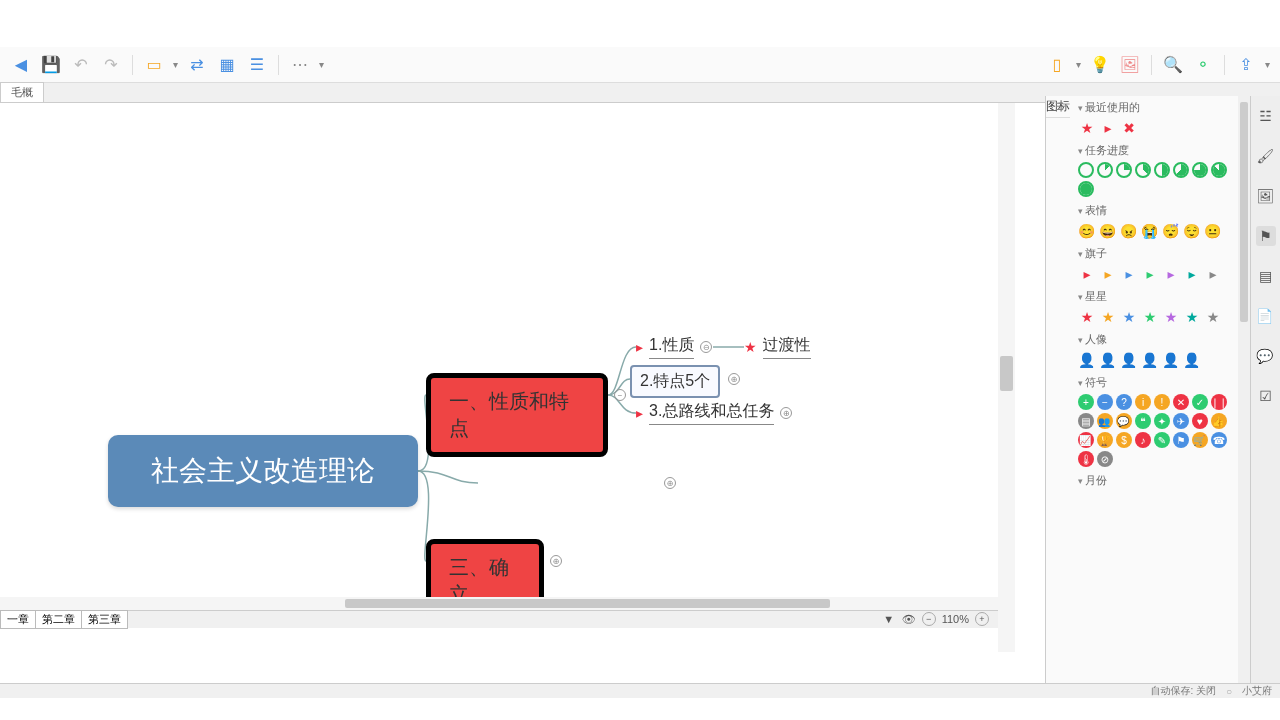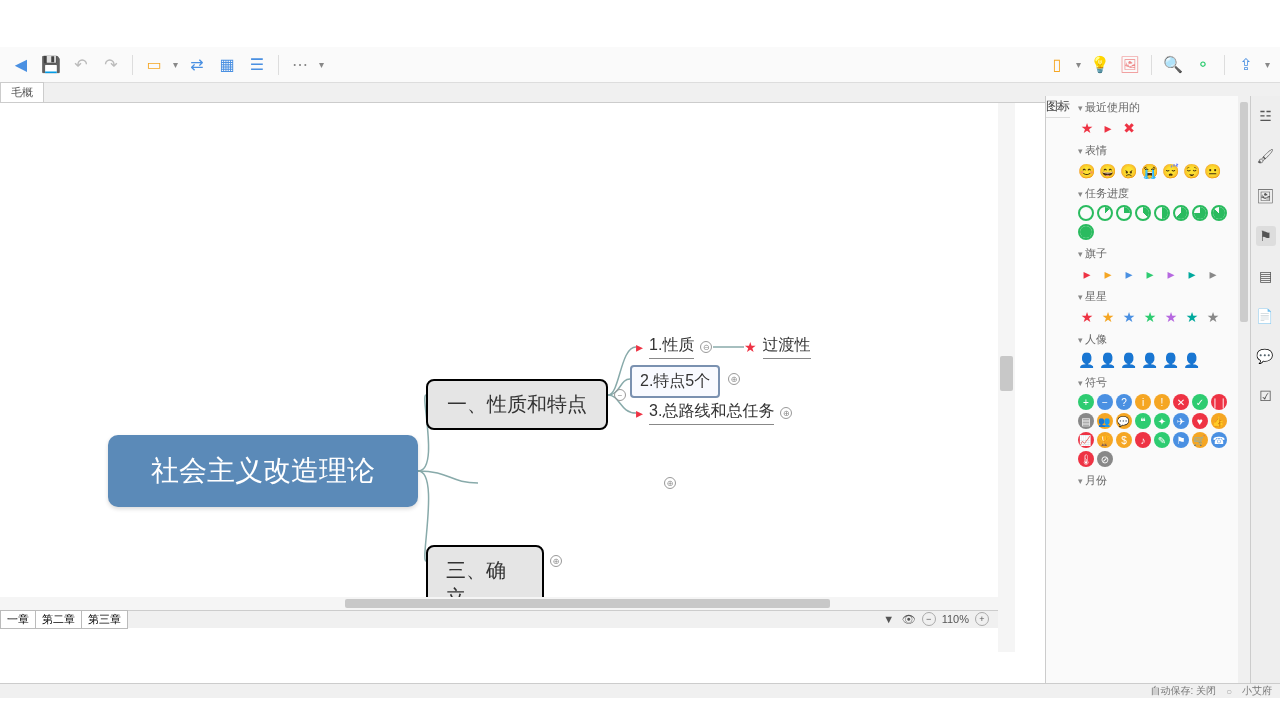--- a/index.html
+++ b/index.html
@@ -19,21 +19,21 @@
 .tab.active { background: #fff; }
 
 
 .canvas-wrap { position: absolute; top: 103px; left: 0; width: 1015px; bottom: 55px; overflow: hidden; background: #fff; }
 .canvas { position: relative; width: 100%; height: 100%; }
 .vscroller { position: absolute; top: 103px; left: 998px; width: 17px; bottom: 68px; background: #f5f5f5; }
 .vthumb { position: absolute; top: 46%; left: 2px; width: 13px; height: 35px; background: #c8c8c8; border-radius: 2px; }
 
 
 .root-node { position: absolute; left: 108px; top: 332px; width: 310px; height: 72px; background: #5b8ab8; color: #fff; border-radius: 10px; display: flex; align-items: center; justify-content: center; font-size: 28px; box-shadow: 0 2px 4px rgba(0,0,0,.15); }
-.topic { position: absolute; background: #e5e5e5; border: 2px solid #000000; border-radius: 8px; color: #333; font-size: 20px; display: flex; align-items: center; justify-content: center; padding: 10px 18px; margin-top: 6px; }
+.topic { position: absolute; background: #ef4444; border: 5px solid #000000; border-radius: 8px; color: #333; font-size: 20px; display: flex; align-items: center; justify-content: center; padding: 10px 18px; }
 .subtopic { position: absolute; font-size: 16px; color: #333; display: flex; align-items: center; gap: 6px; }
 .subtopic.selected { border: 2px solid #7a91b0; border-radius: 4px; padding: 4px 8px; background: #f8faff; }
 .uline { border-bottom: 1px solid #888; padding-bottom: 2px; text-align: center; }
 .expander { width: 12px; height: 12px; border: 1px solid #999; border-radius: 50%; display: inline-flex; align-items: center; justify-content: center; font-size: 8px; color: #888; cursor: pointer; }
 .flag-icon { font-size: 14px; }
 .star-icon { font-size: 14px; }
 svg.connector { position: absolute; top: 0; left: 0; pointer-events: none; }
 
 
 .sheet-tabs { position: absolute; left: 0; width: 1015px; bottom: 37px; height: 18px; display: flex; align-items: center; font-size: 11px; background: #f0f0f0; border-top: 1px solid #ccc; }
@@ -184,61 +184,61 @@
 
   <div class="section">
         <div class="section-hdr">最近使用的</div>
         <div class="icon-grid">
           <div class="ig-item" style="color: rgb(238, 51, 68);">★</div>
           <div class="ig-item" style="color: rgb(238, 51, 68);">▸</div>
           <div class="ig-item" style="color: rgb(238, 51, 68);">✖</div>
         </div>
       </div>
       <div class="section">
+        <div class="section-hdr">任务进度</div>
+        <div class="icon-grid">
+          <div class="prog-circle">
+            <div style="position: absolute; inset: 0px; border-radius: 50%; background: conic-gradient(rgb(42, 187, 95) 0%, transparent 0deg);"></div>
+          </div>
+          <div class="prog-circle">
+            <div style="position: absolute; inset: 0px; border-radius: 50%; background: conic-gradient(rgb(42, 187, 95) 12.5%, transparent 0deg);"></div>
+          </div>
+          <div class="prog-circle">
+            <div style="position: absolute; inset: 0px; border-radius: 50%; background: conic-gradient(rgb(42, 187, 95) 25%, transparent 0deg);"></div>
+          </div>
+          <div class="prog-circle">
+            <div style="position: absolute; inset: 0px; border-radius: 50%; background: conic-gradient(rgb(42, 187, 95) 37.5%, transparent 0deg);"></div>
+          </div>
+          <div class="prog-circle">
+            <div style="position: absolute; inset: 0px; border-radius: 50%; background: conic-gradient(rgb(42, 187, 95) 50%, transparent 0deg);"></div>
+          </div>
+          <div class="prog-circle">
+            <div style="position: absolute; inset: 0px; border-radius: 50%; background: conic-gradient(rgb(42, 187, 95) 62.5%, transparent 0deg);"></div>
+          </div>
+          <div class="prog-circle">
+            <div style="position: absolute; inset: 0px; border-radius: 50%; background: conic-gradient(rgb(42, 187, 95) 75%, transparent 0deg);"></div>
+          </div>
+          <div class="prog-circle">
+            <div style="position: absolute; inset: 0px; border-radius: 50%; background: conic-gradient(rgb(42, 187, 95) 87.5%, transparent 0deg);"></div>
+          </div>
+          <div class="prog-circle">
+            <div style="position: absolute; inset: 0px; border-radius: 50%; background: conic-gradient(rgb(42, 187, 95) 100%, transparent 0deg);"></div>
+          </div>
+        </div>
+      </div>
+      <div class="section">
         <div class="section-hdr">表情</div>
         <div class="icon-grid">
           <div class="ig-item">😊</div>
           <div class="ig-item">😄</div>
           <div class="ig-item">😠</div>
           <div class="ig-item">😭</div>
           <div class="ig-item">😴</div>
           <div class="ig-item">😌</div>
           <div class="ig-item">😐</div>
-        </div>
-      </div>
-      <div class="section">
-        <div class="section-hdr">任务进度</div>
-        <div class="icon-grid">
-          <div class="prog-circle">
-            <div style="position: absolute; inset: 0px; border-radius: 50%; background: conic-gradient(rgb(42, 187, 95) 0%, transparent 0deg);"></div>
-          </div>
-          <div class="prog-circle">
-            <div style="position: absolute; inset: 0px; border-radius: 50%; background: conic-gradient(rgb(42, 187, 95) 12.5%, transparent 0deg);"></div>
-          </div>
-          <div class="prog-circle">
-            <div style="position: absolute; inset: 0px; border-radius: 50%; background: conic-gradient(rgb(42, 187, 95) 25%, transparent 0deg);"></div>
-          </div>
-          <div class="prog-circle">
-            <div style="position: absolute; inset: 0px; border-radius: 50%; background: conic-gradient(rgb(42, 187, 95) 37.5%, transparent 0deg);"></div>
-          </div>
-          <div class="prog-circle">
-            <div style="position: absolute; inset: 0px; border-radius: 50%; background: conic-gradient(rgb(42, 187, 95) 50%, transparent 0deg);"></div>
-          </div>
-          <div class="prog-circle">
-            <div style="position: absolute; inset: 0px; border-radius: 50%; background: conic-gradient(rgb(42, 187, 95) 62.5%, transparent 0deg);"></div>
-          </div>
-          <div class="prog-circle">
-            <div style="position: absolute; inset: 0px; border-radius: 50%; background: conic-gradient(rgb(42, 187, 95) 75%, transparent 0deg);"></div>
-          </div>
-          <div class="prog-circle">
-            <div style="position: absolute; inset: 0px; border-radius: 50%; background: conic-gradient(rgb(42, 187, 95) 87.5%, transparent 0deg);"></div>
-          </div>
-          <div class="prog-circle">
-            <div style="position: absolute; inset: 0px; border-radius: 50%; background: conic-gradient(rgb(42, 187, 95) 100%, transparent 0deg);"></div>
-          </div>
         </div>
       </div>
       <div class="section">
         <div class="section-hdr">旗子</div>
         <div class="icon-grid">
           <div class="ig-item" style="color: rgb(238, 51, 68);">▸</div>
           <div class="ig-item" style="color: rgb(245, 166, 35);">▸</div>
           <div class="ig-item" style="color: rgb(74, 144, 226);">▸</div>
           <div class="ig-item" style="color: rgb(46, 204, 113);">▸</div>
           <div class="ig-item" style="color: rgb(182, 104, 224);">▸</div>

